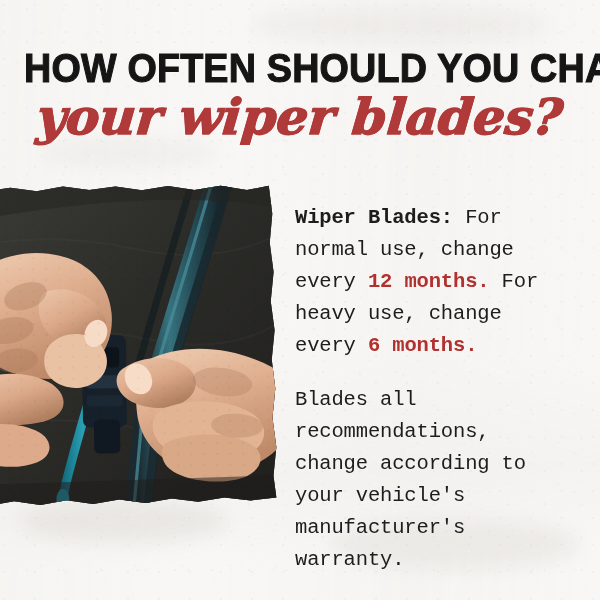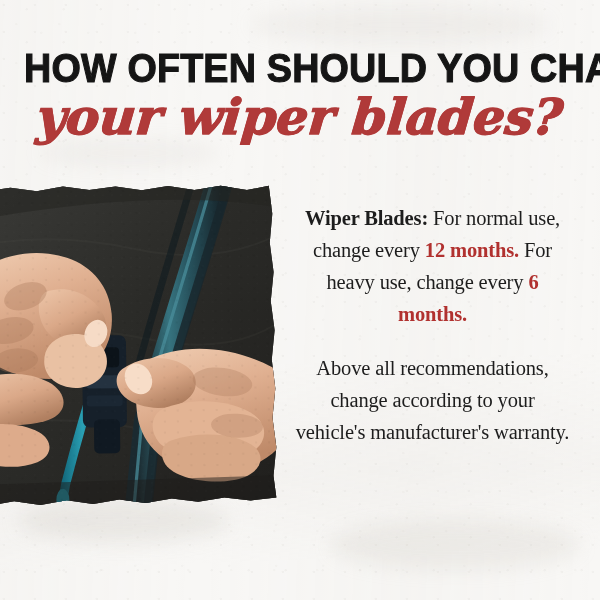--- a/index.html
+++ b/index.html
@@ -135,26 +135,25 @@
 
   
   .copy {
     position: absolute;
     left: 295px;
     top: 202px;
     width: 275px;
   }
   .copy p {
     margin: 0 0 22px 0;
-    font-family: Liberation Serif, serif;
+    font-family: Liberation Mono, monospace;
     font-size: 20.5px;
     line-height: 32px;
     color: #1d1d1d;
     letter-spacing: -0.15px;
-    text-align: center;
   }
   .copy p:last-child { margin-bottom: 0; }
   .b  { font-weight: 700; }
   .rd { font-weight: 700; color: #b1312f; }
 </style>
 </head>
 <body>
 
 <div id="infographic">
 
@@ -273,17 +272,17 @@
       </svg>
       <div class="photo-grain"></div>
     </div>
   </div>
 
   <div class="copy">
     <p>
       <span class="b">Wiper Blades:</span><span> For normal use, change every </span><span class="rd">12 months.</span><span> For heavy use, change every </span><span class="rd">6 months.</span>
     </p>
     <p>
-      <span>Above all recommendations, change according to your vehicle's manufacturer's warranty.</span>
+      <span>Blades all recommendations, change according to your vehicle's manufacturer's warranty.</span>
     </p>
   </div>
 
 </div>
 
 </body></html>

